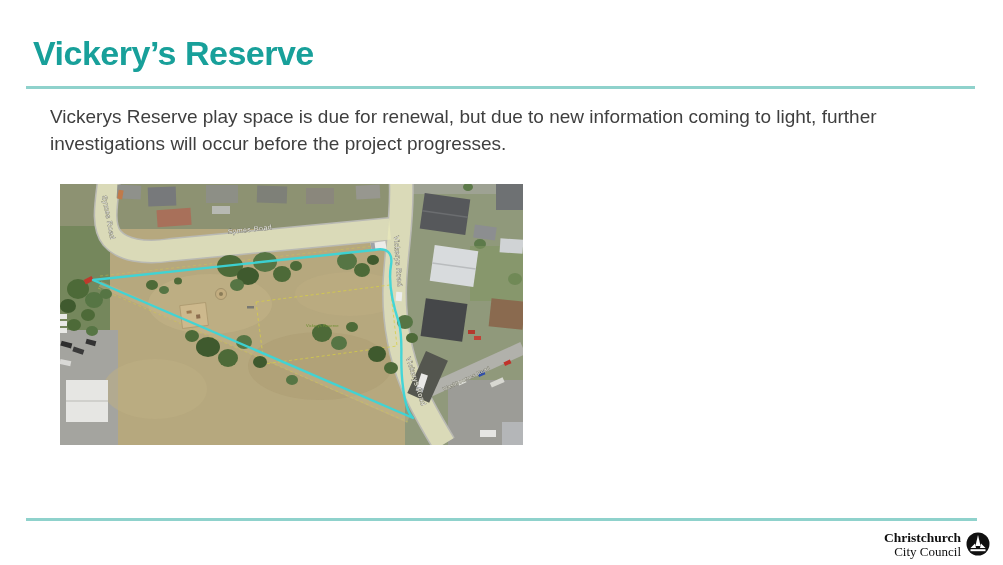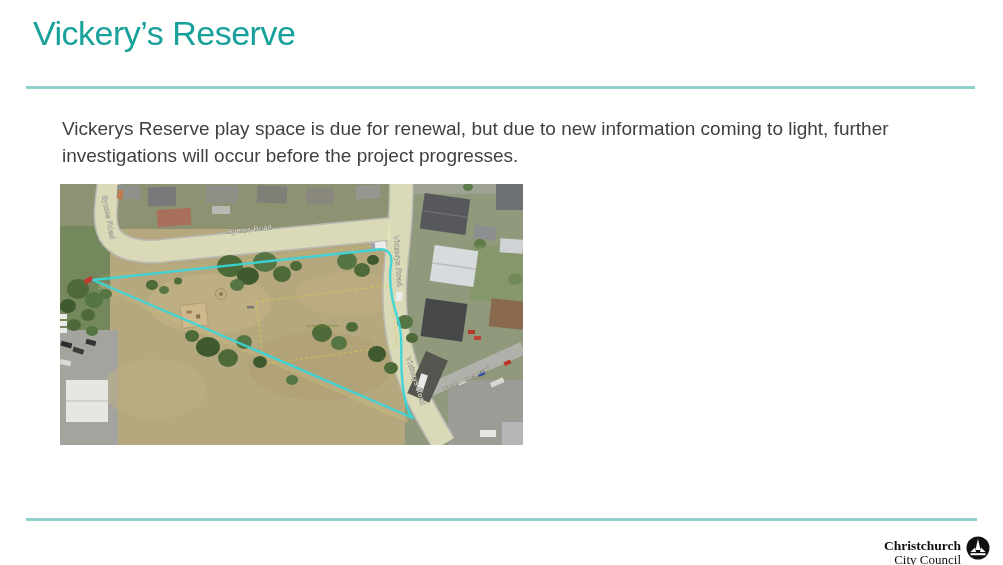--- a/index.html
+++ b/index.html
@@ -4,45 +4,44 @@
 <style>
   html,body{margin:0;padding:0;background:#ffffff;}
   .slide{
     position:relative;
     width:1003px;height:565px;
     background:#ffffff;
     font-family:"Liberation Sans", sans-serif;
     overflow:hidden;
   }
   .title{
-    position:absolute;left:33px;top:14px;
-    font-size:34px;font-weight:normal;letter-spacing:-0.5px;
+    position:absolute;left:33px;top:34px;
+    font-size:34px;font-weight:bold;letter-spacing:-0.5px;
     color:#18a09a;margin:0;
   }
   .rule{
     position:absolute;height:3px;background:#8fd2cc;
   }
   .rule-top{left:26px;top:86px;width:949px;}
   .rule-bottom{left:26px;top:518px;width:951px;}
   .intro{
     position:absolute;left:50px;top:103px;width:916px;
-    font-size:19px;line-height:27px;color:#3f3f3f;margin:12px;
+    font-size:19px;line-height:27px;color:#3f3f3f;margin:0;
   }
   .map-wrap{
     position:absolute;left:60px;top:184px;width:463px;height:261px;
   }
   .logo{
     position:absolute;right:13px;top:531px;
     display:flex;align-items:center;gap:5px;
   }
   .logo-text{
     text-align:right;color:#101010;
     font-family:"Liberation Serif", serif;
     line-height:1.0;
-    margin-top:8px;
   }
   .logo-line1{font-size:13.5px;font-weight:bold;display:block;}
   .logo-line2{font-size:13px;display:block;}
   .map-label{
     font-family:"Liberation Sans", sans-serif;
     fill:#f4f4ee;stroke:#60604f;stroke-width:.55px;
     paint-order:stroke;letter-spacing:.45px;
   }
 </style>
 </head>

